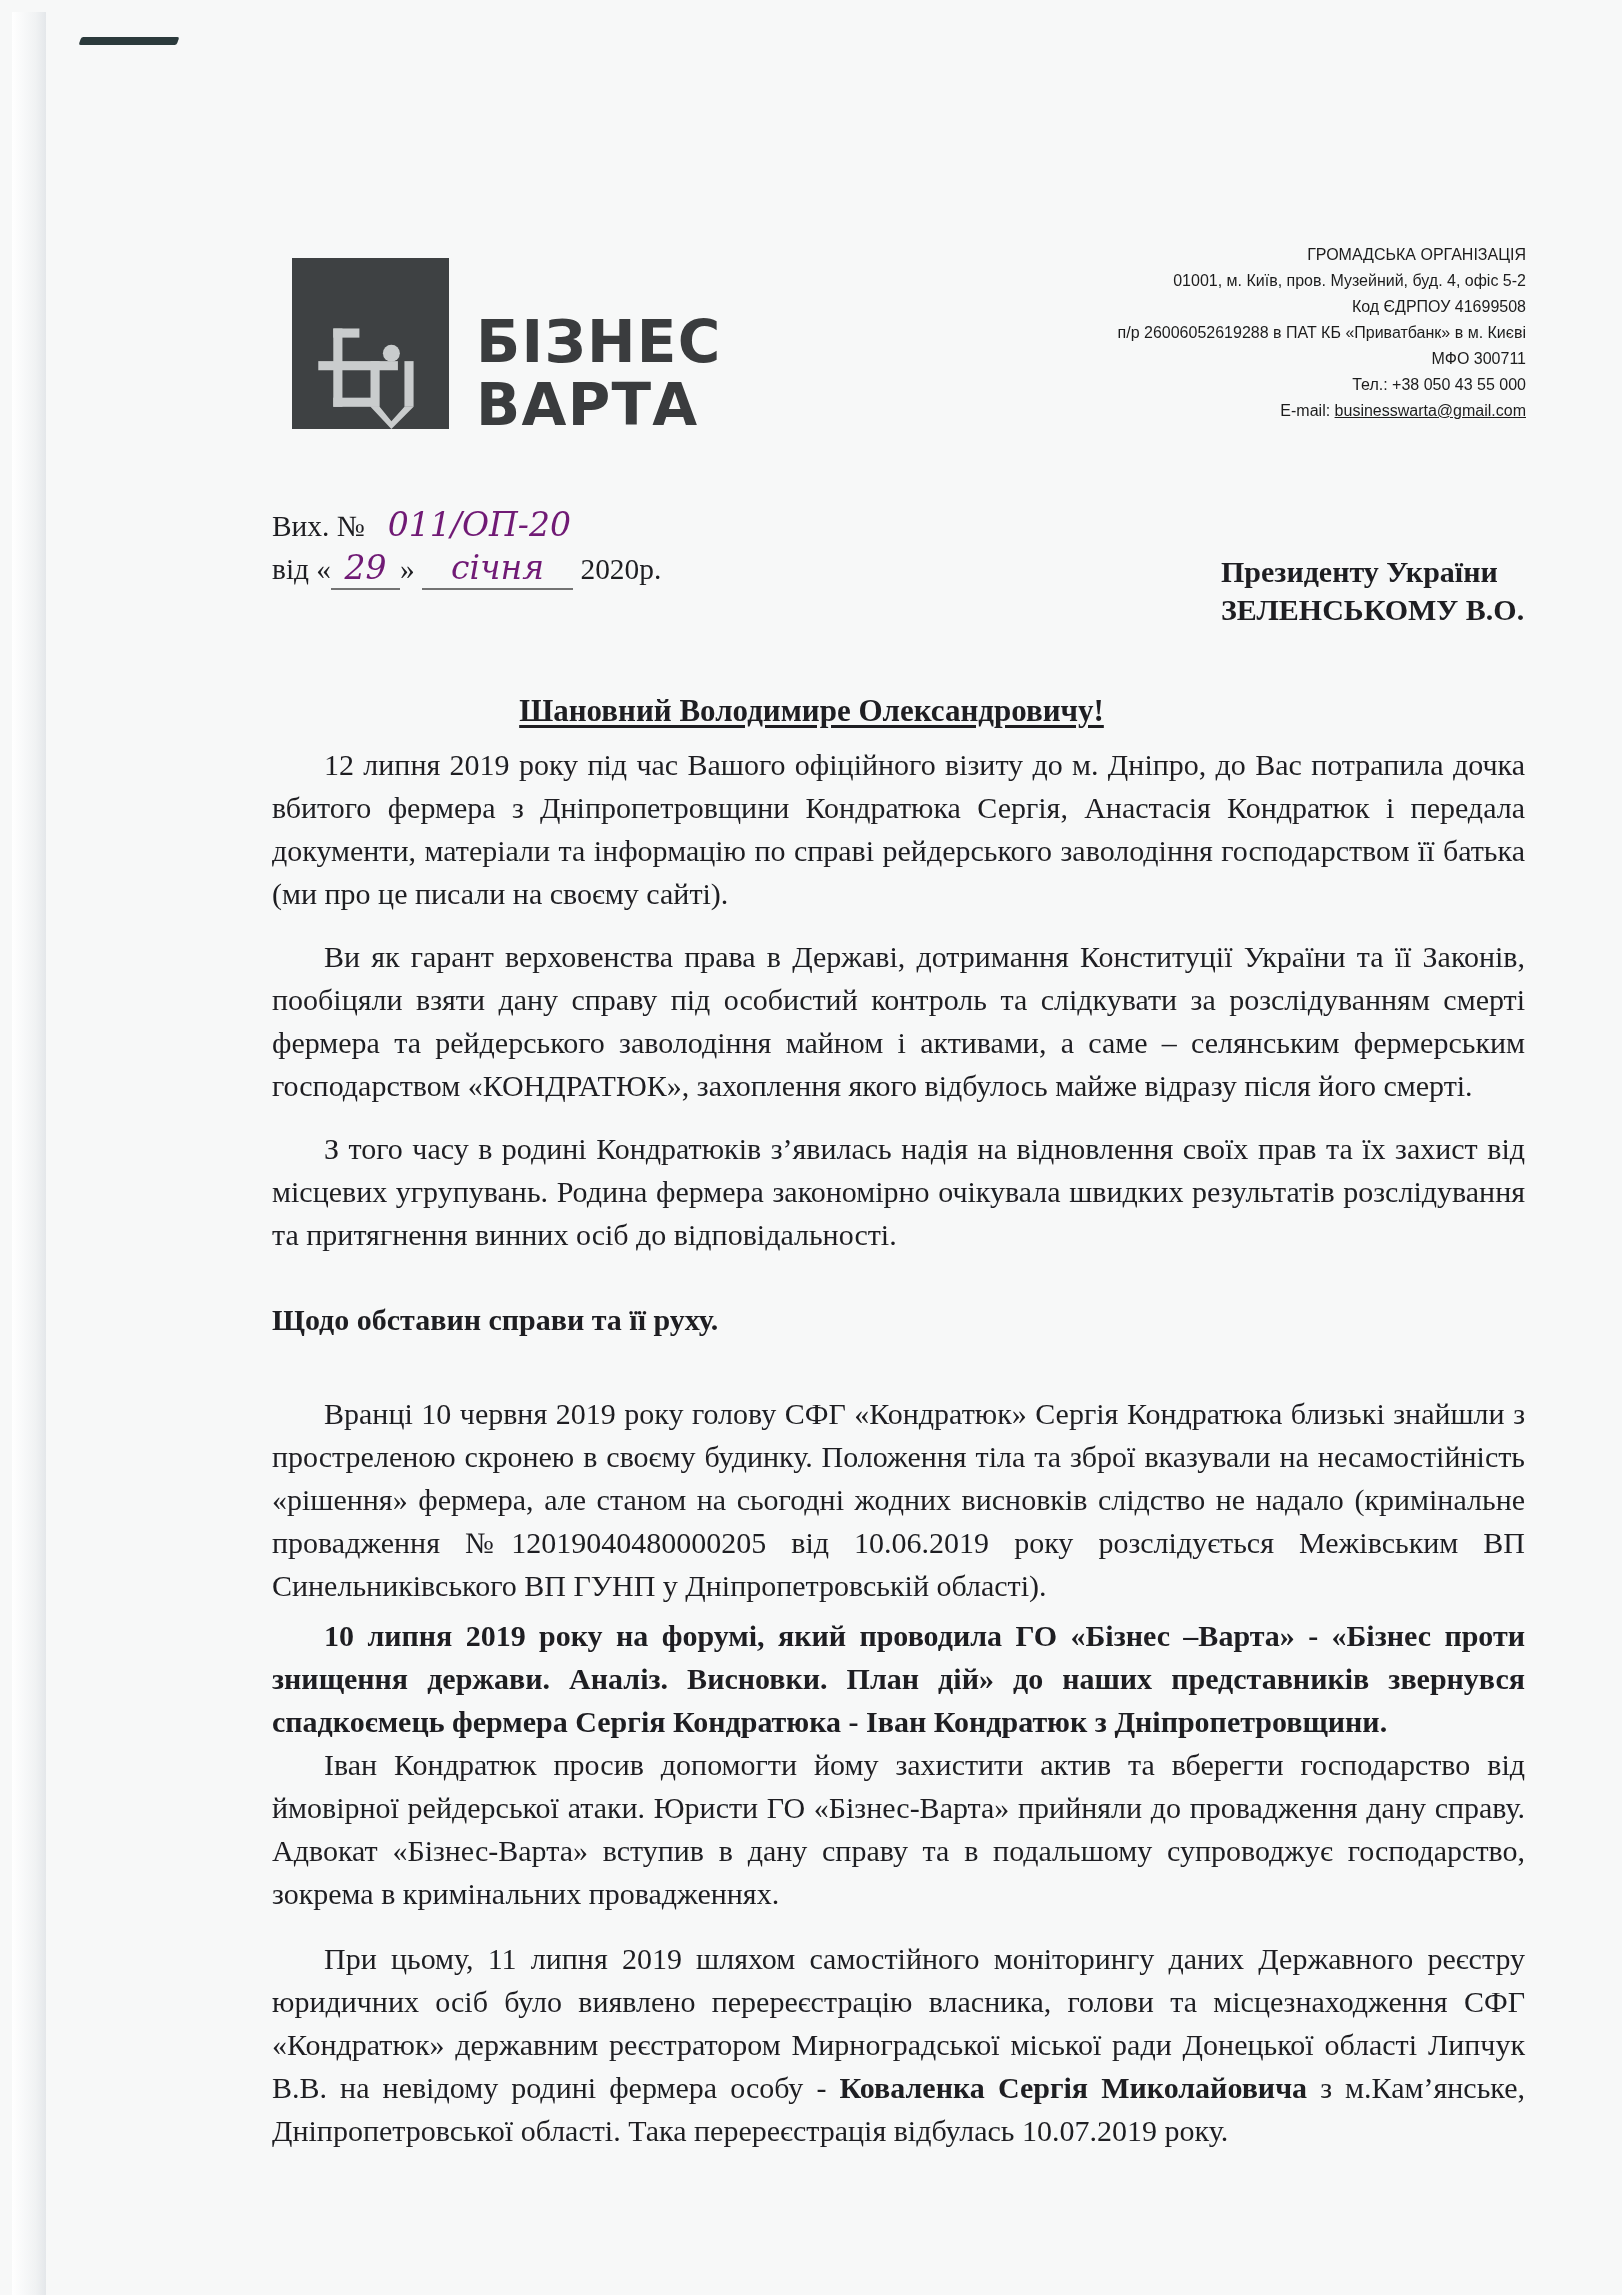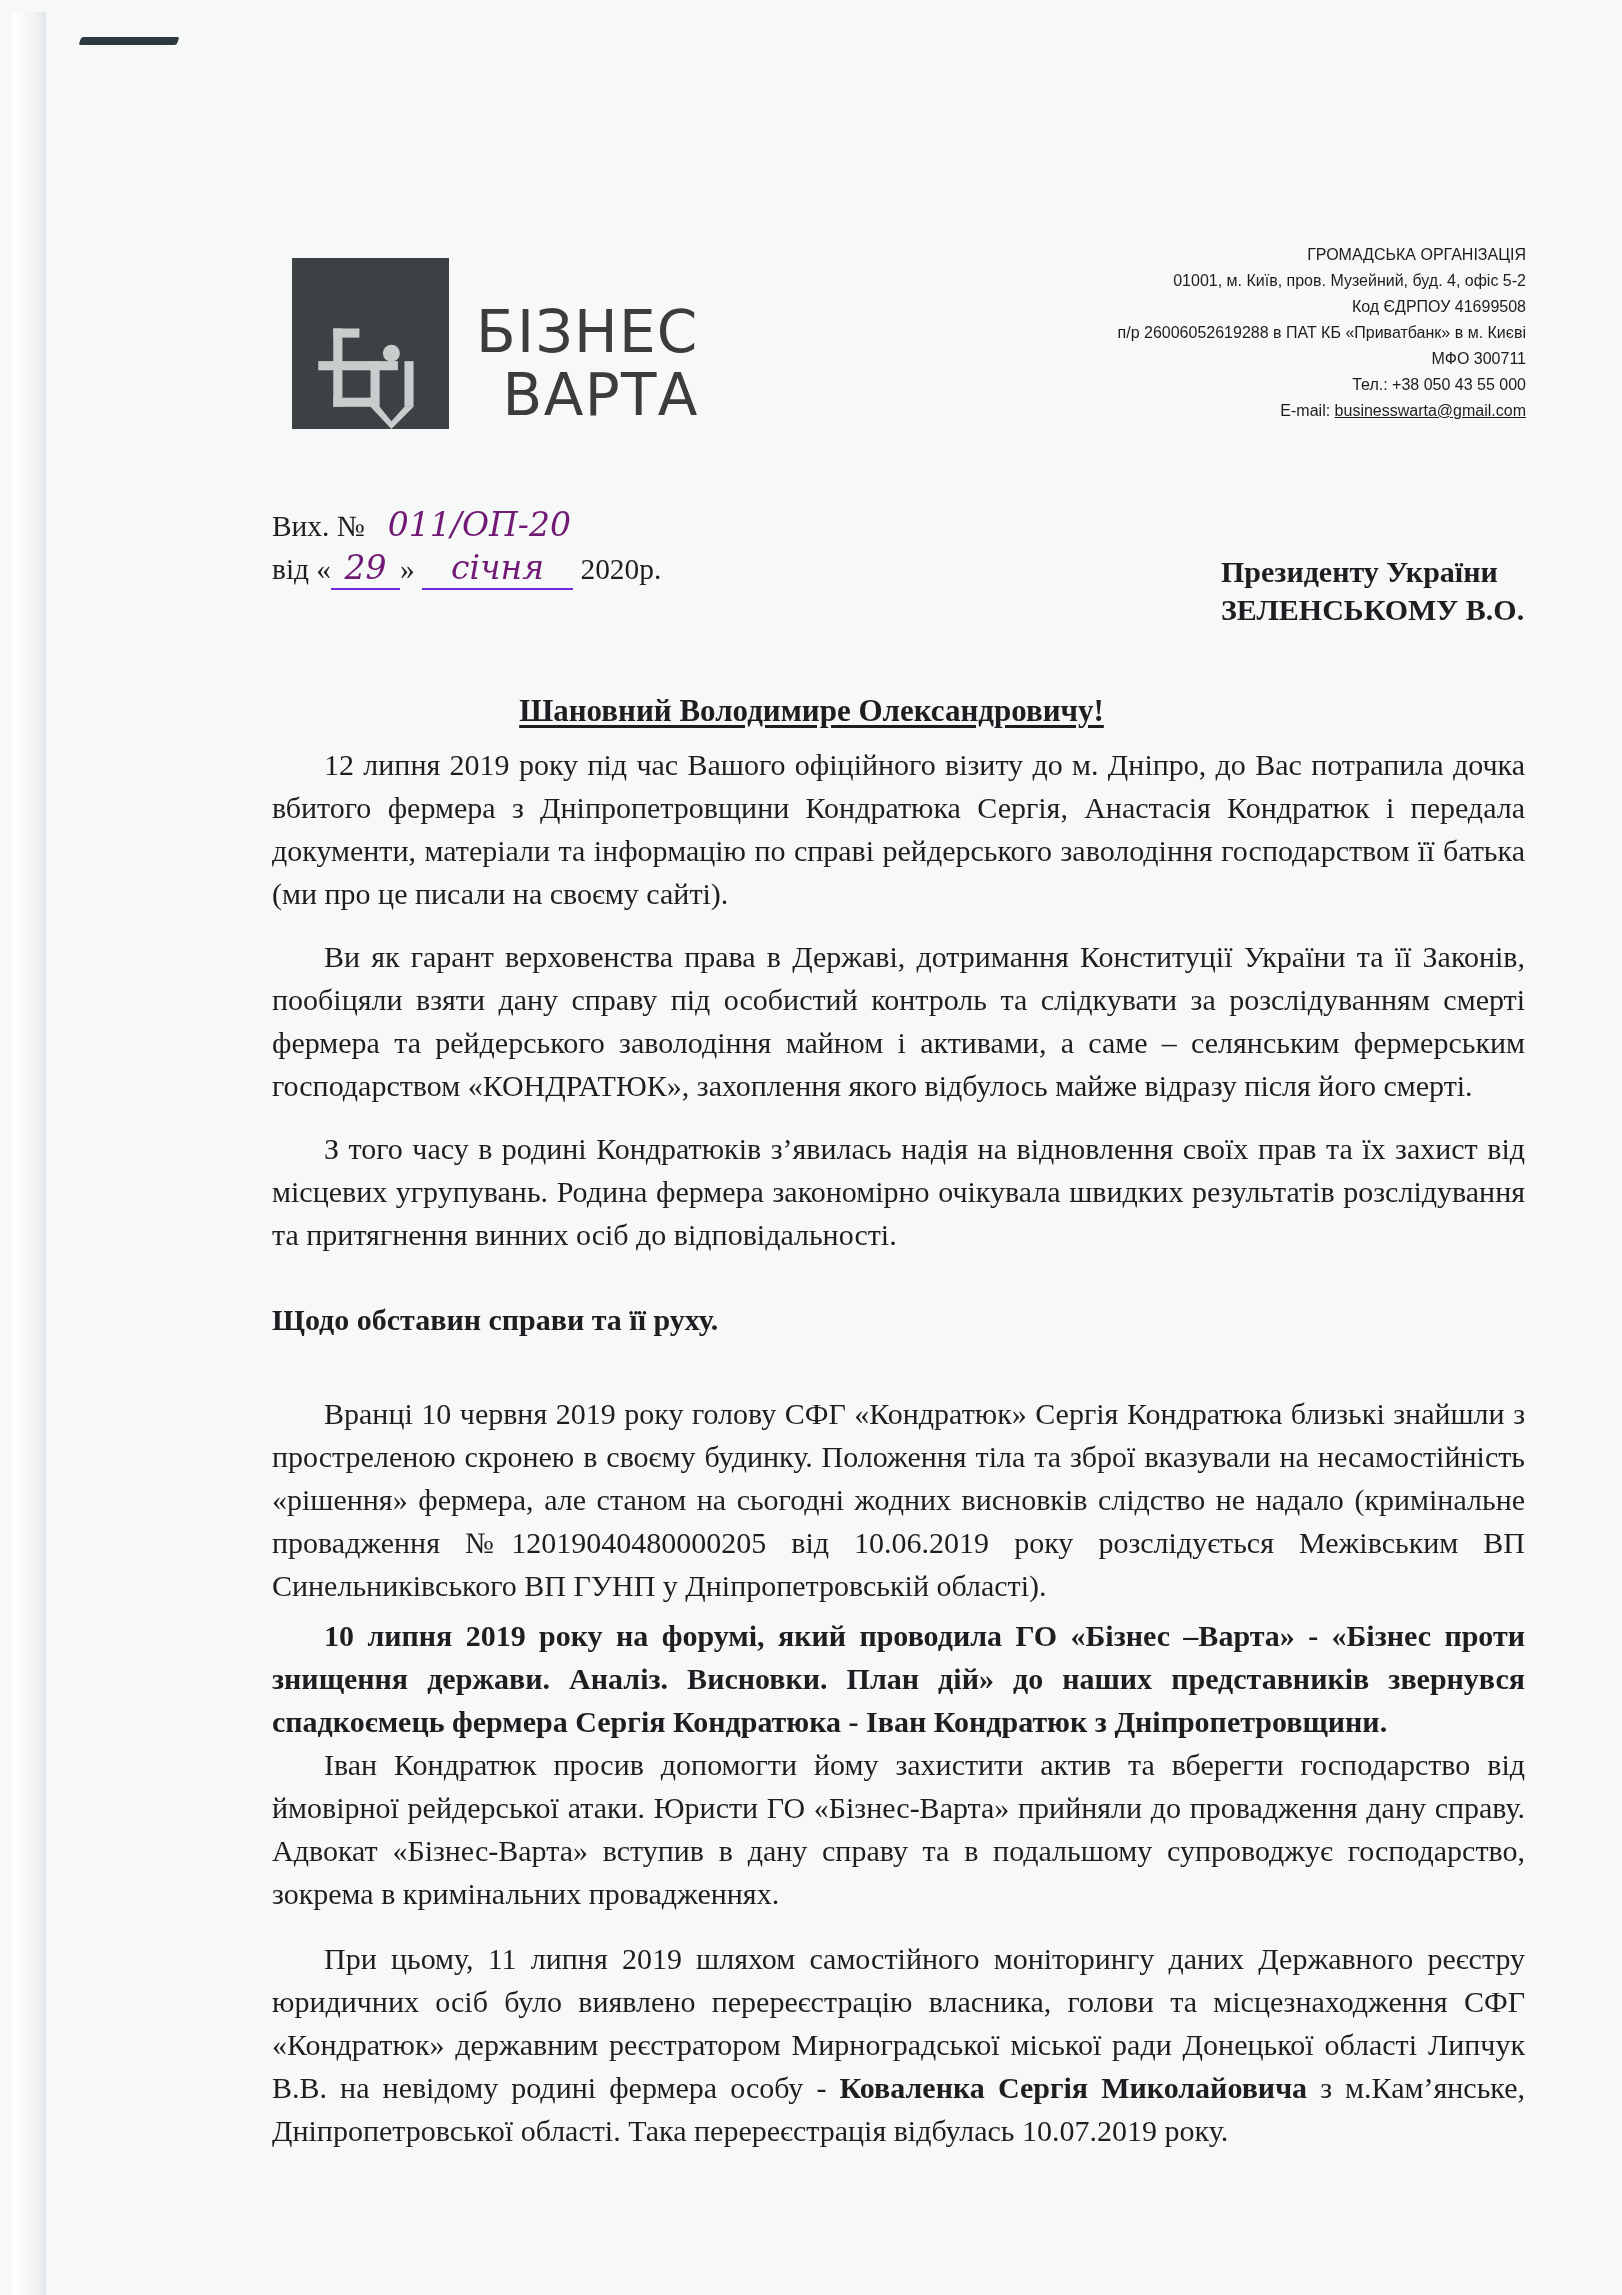--- a/index.html
+++ b/index.html
@@ -17,43 +17,42 @@
     position: absolute; left: 80px; top: 37px; width: 98px; height: 7.9px;
     background: #2b3a3c; border-radius: 2px; transform: skewX(-20deg);
   }
   
   .logo-box {
     position: absolute; left: 292px; top: 258px; width: 157px; height: 171px;
     background: #3e4143;
   }
   .logo-box svg { position: absolute; left: 0; top: 0; }
   .logo-text {
-    position: absolute; left: 476px; top: 301px;
+    position: absolute; left: 476px; top: 311px;
     font-family: "DejaVu Sans", "Liberation Sans", sans-serif;
     font-size: 58px; line-height: 63px; color: #3a3c3e; letter-spacing: 1.3px;
-    font-weight: normal;
-    text-align: right;
+    font-weight: bold;
   }
   
   .org-block {
     position: absolute; right: 97px; top: 242px; width: 720px;
     text-align: right;
     font-family: Liberation Sans, sans-serif;
     font-size: 16px; line-height: 26px; color: #1c1c1c;
   }
   .org-block .email-link { text-decoration: underline; color: #1c1c1c; }
   
   .outgoing {
     position: absolute; left: 272px; top: 504px; font-size: 29.4px; line-height: 41px;
   }
   .handwritten {
     font-family: "DejaVu Serif", serif; font-style: italic; color: #701a75;
     font-size: 33px;
   }
-  .hw-underline { display: inline-block; border-bottom: 2px solid #6d28d9; text-align: center; }
+  .hw-underline { display: inline-block; border-bottom: 2px solid #737373; text-align: center; }
   
   .addressee {
     position: absolute; left: 1221px; top: 553px;
     font-weight: bold; font-size: 30px; line-height: 38px;
   }
   
   .salutation {
     position: absolute; left: 0; width: 1623px; top: 693px; text-align: center;
     font-weight: bold; font-size: 31px;
   }

